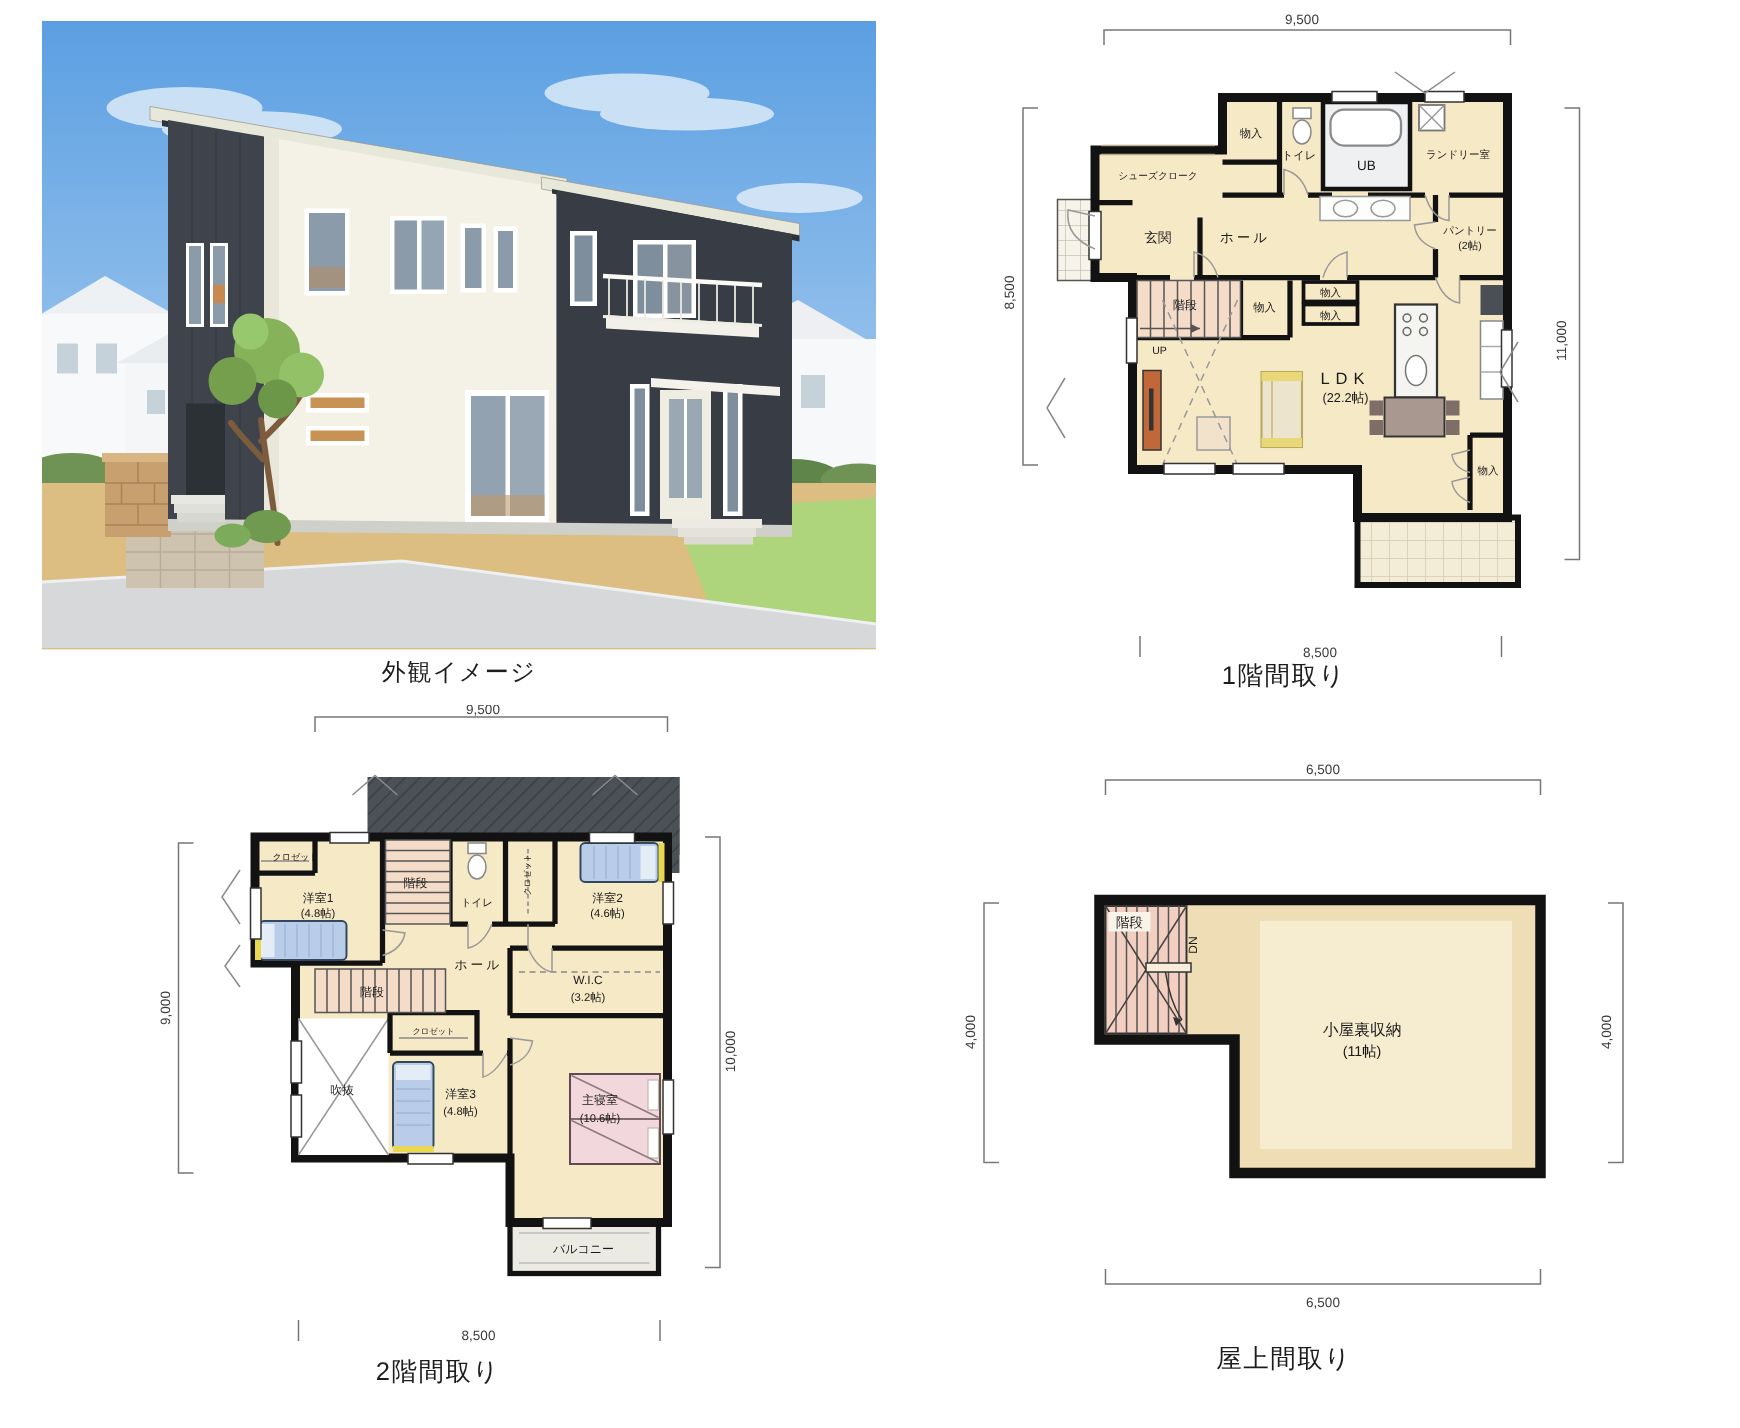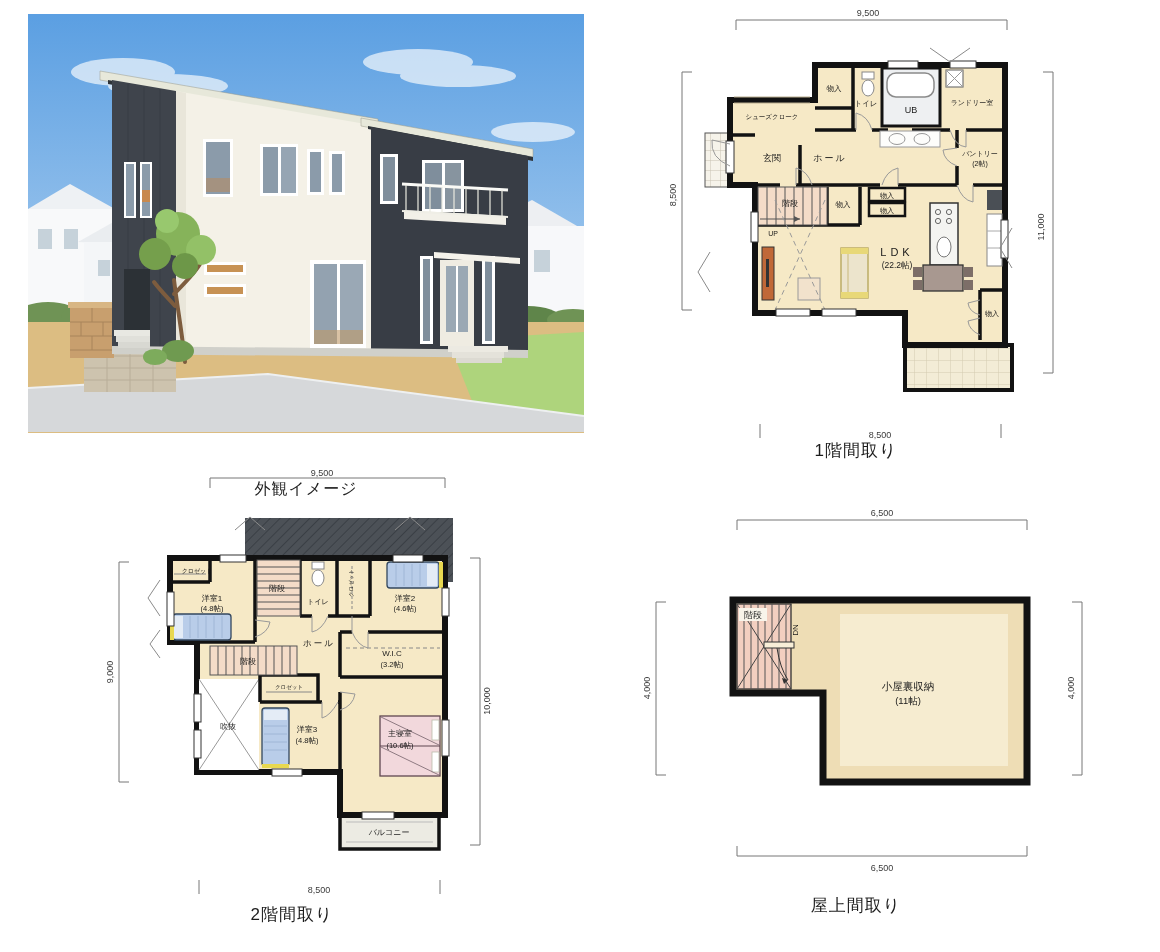--- a/index.html
+++ b/index.html
@@ -1,21 +1,21 @@
 <!DOCTYPE html>
 <html><head>
 <meta charset="utf-8">
 <style>
   html,body{margin:0;padding:0;background:#ffffff;}
   body{width:1160px;height:952px;position:relative;overflow:hidden;
        font-family:"Liberation Sans","DejaVu Sans",sans-serif;}
   .panel{position:absolute;}
   #exterior-svg{left:28px;top:14px;}
   #exterior-caption{left:28px;top:438px;width:556px;text-align:center;
-      font-size:16px;color:#1d1d1d;letter-spacing:1px;margin-top:41px;}
+      font-size:16px;color:#1d1d1d;letter-spacing:1px;}
   #floor1-svg{left:650px;top:0px;}
   #floor2-svg{left:100px;top:470px;}
   #roof-svg{left:640px;top:490px;}
   svg text{font-family:"Liberation Sans","DejaVu Sans",sans-serif;fill:#1a1a1a;}
   text.dim{font-size:9px;fill:#3a3a3a;}
   text.title{font-size:17px;fill:#1c1c1c;letter-spacing:1px;}
   text.room{font-size:9px;}
   text.room-s{font-size:7.5px;}
   text.tiny{font-size:6px;}
   .wall{fill:none;stroke:#121212;}

